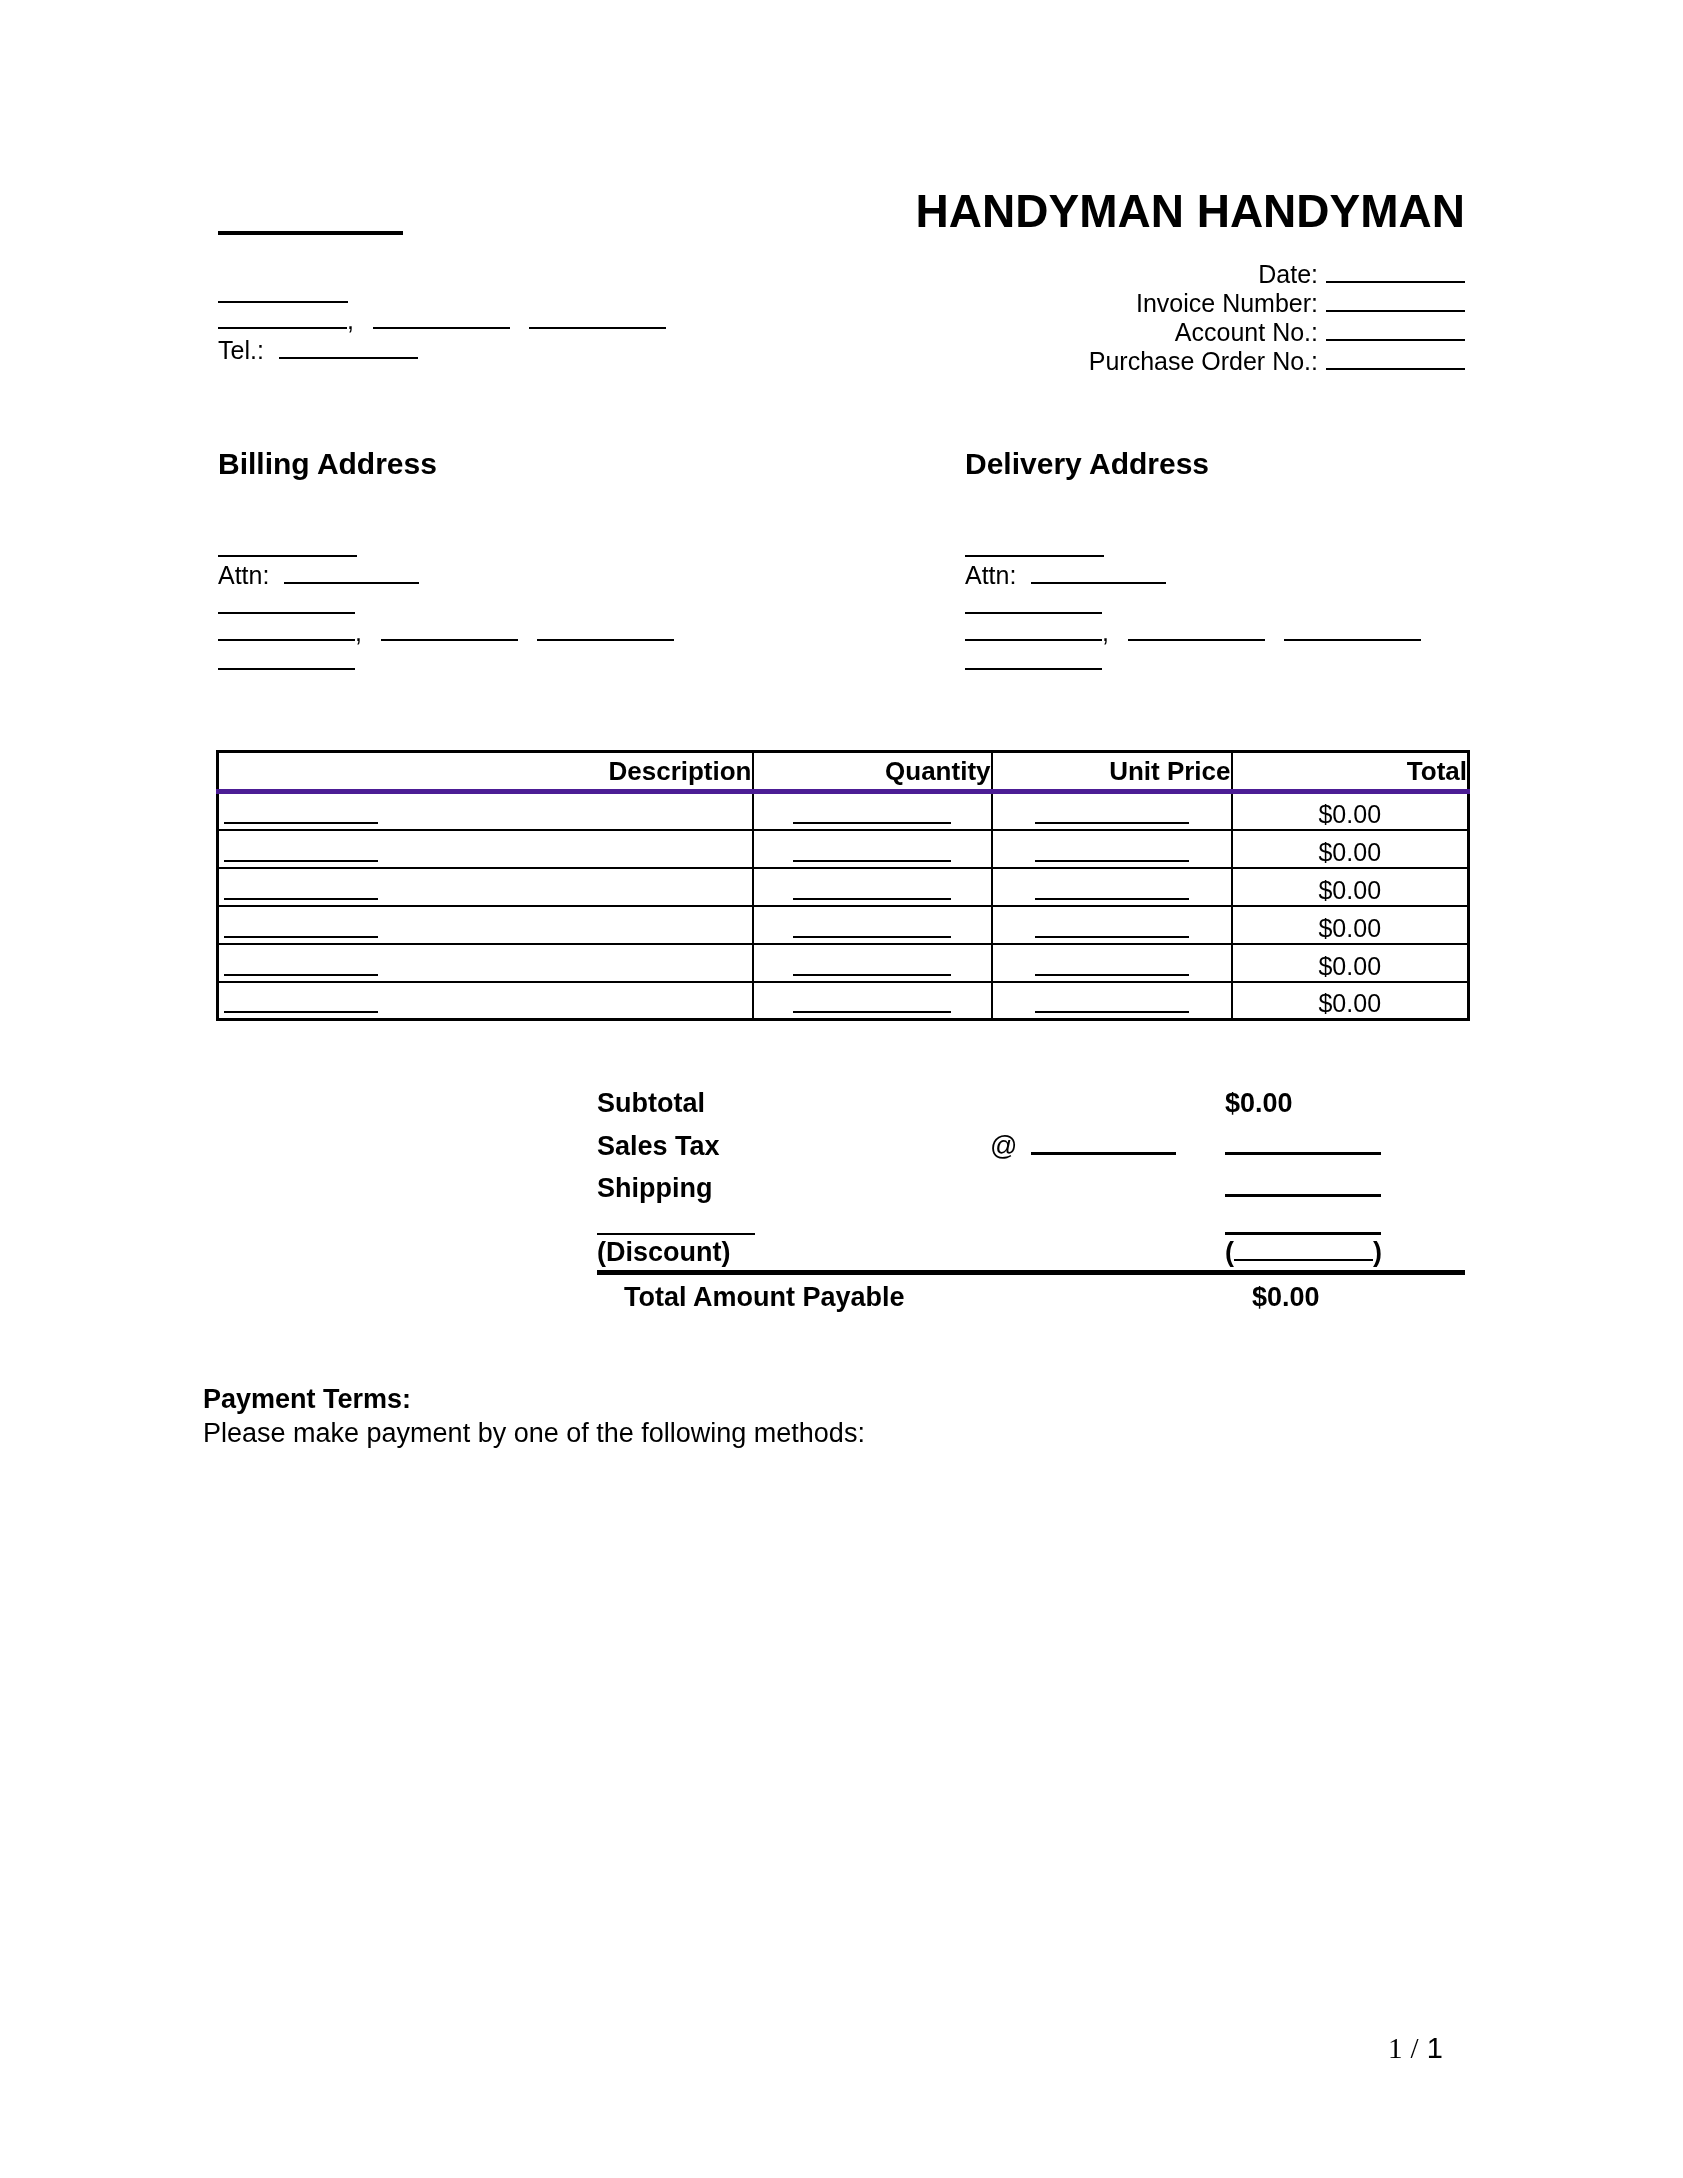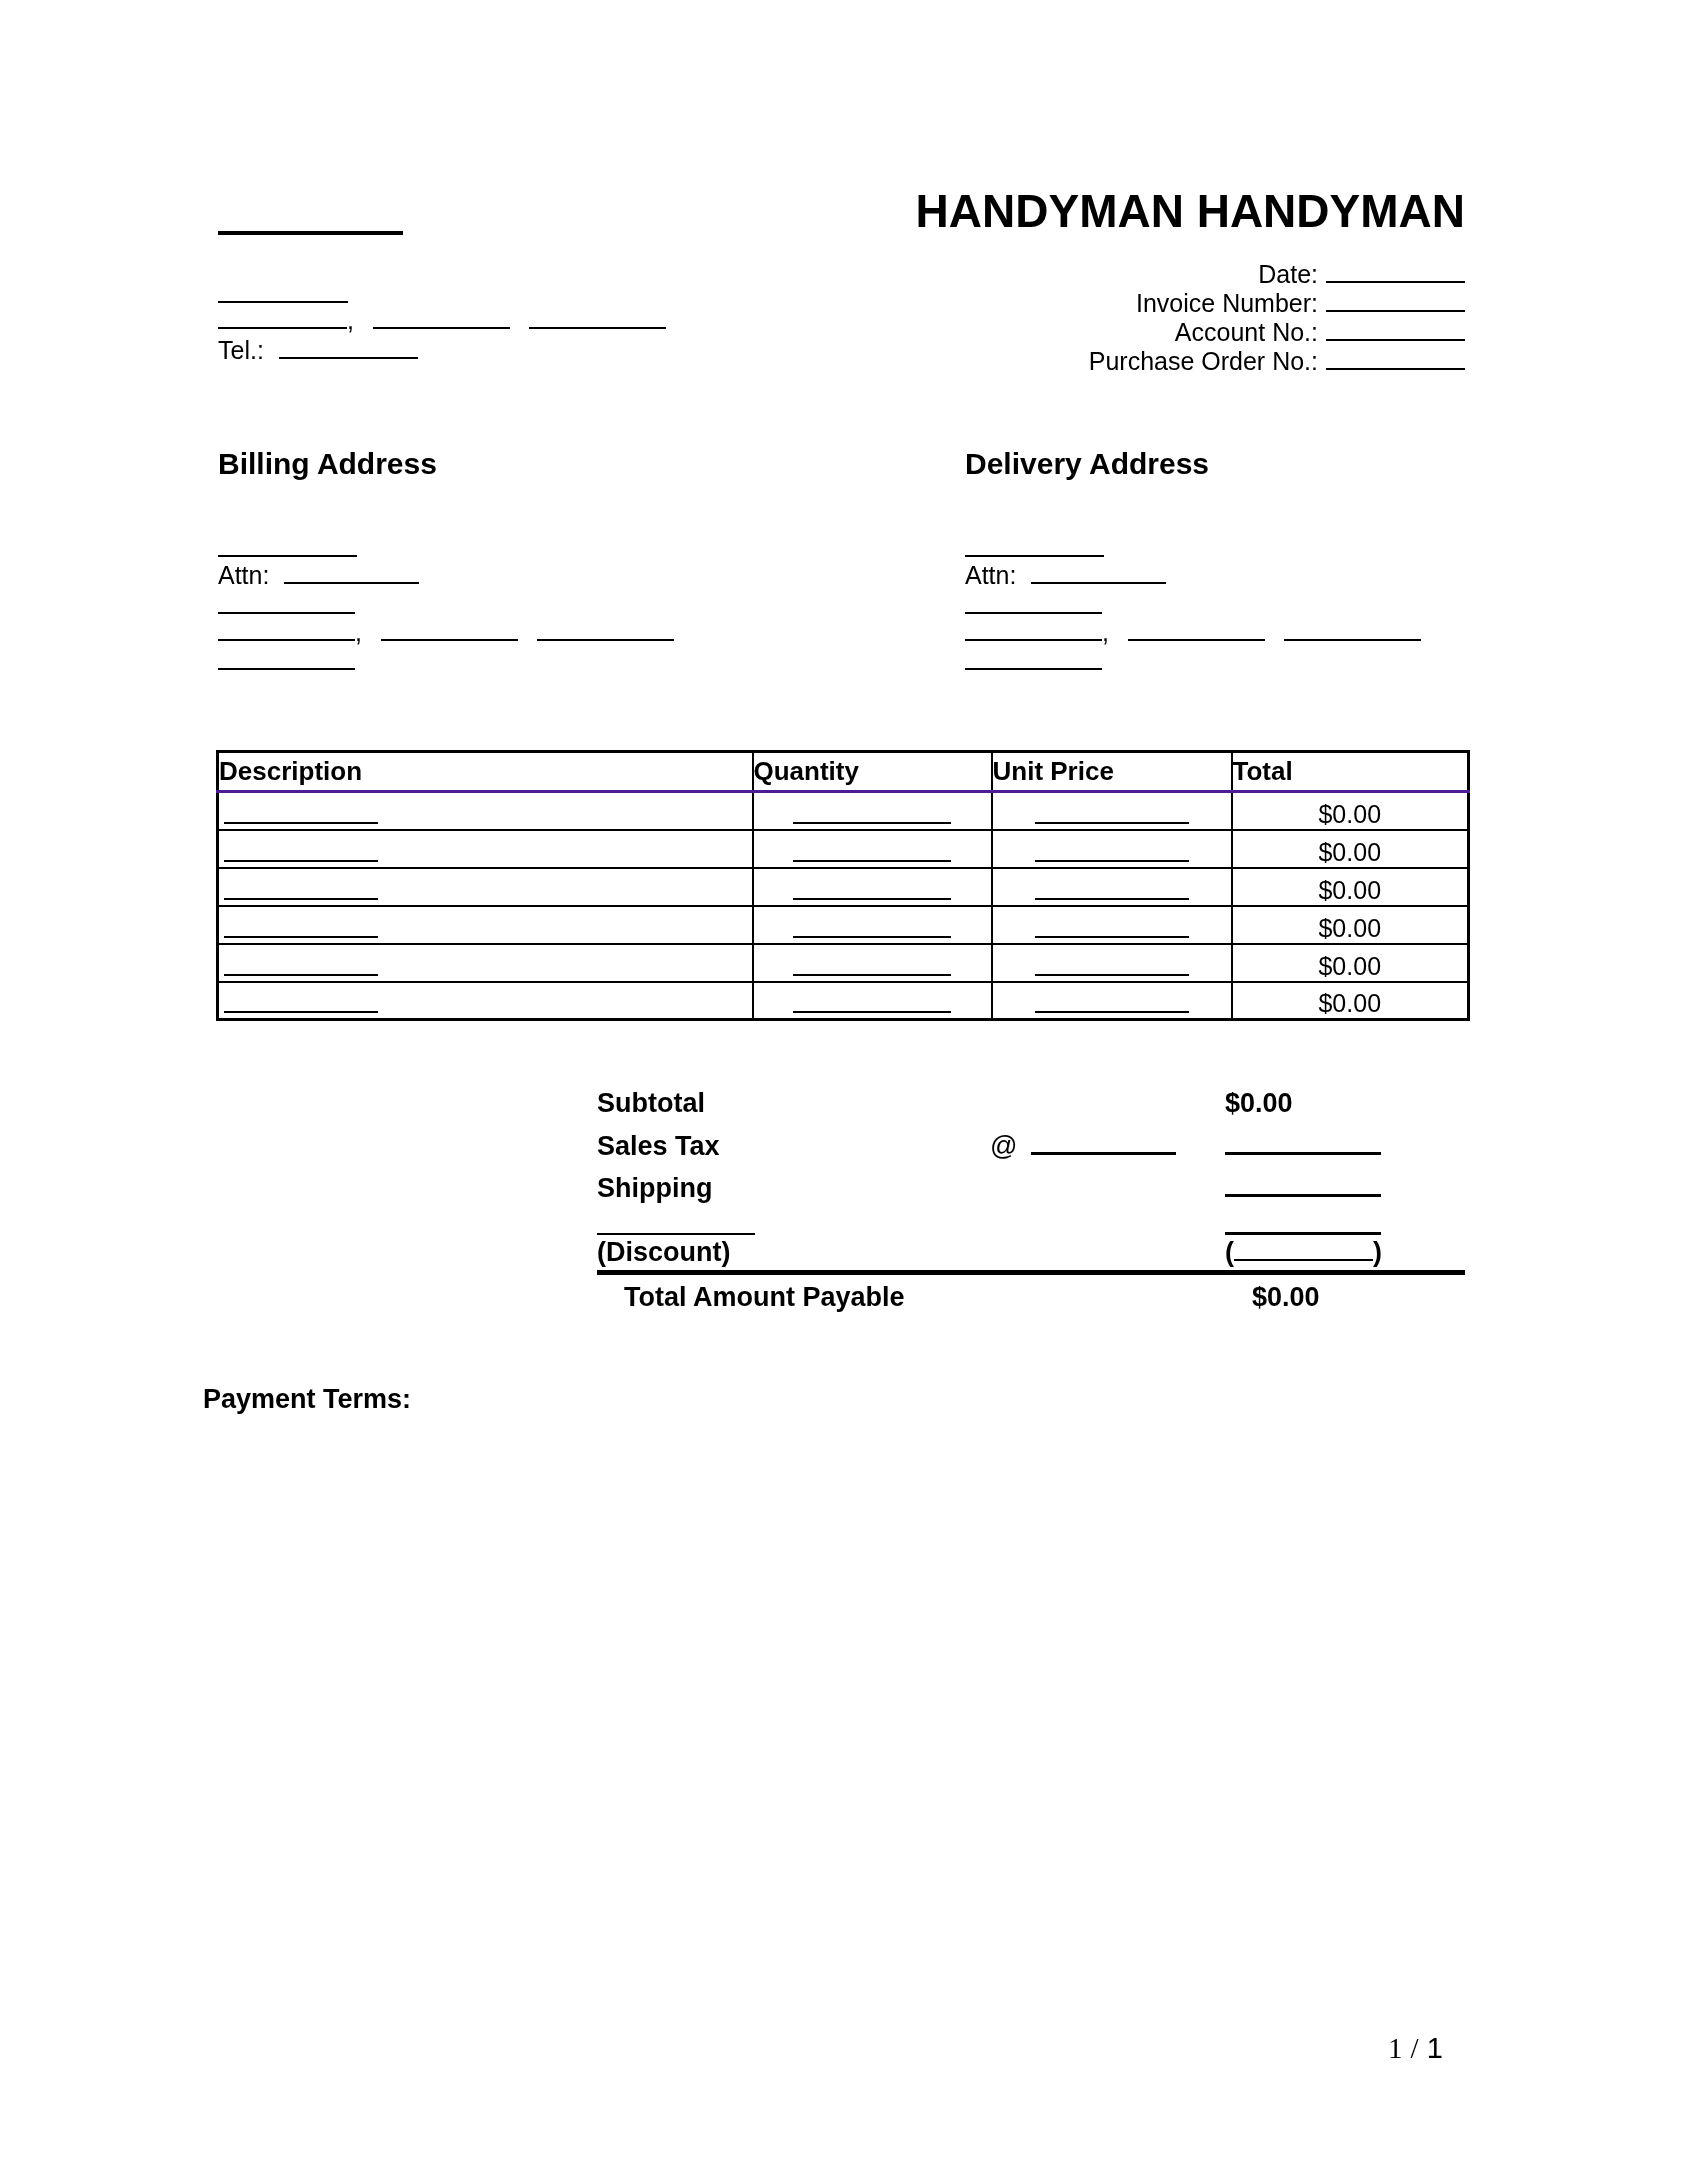--- a/index.html
+++ b/index.html
@@ -43,21 +43,21 @@
 
   
   table.items {
     position:absolute; left:216px; top:750px; width:1249px;
     border-collapse:collapse; table-layout:fixed;
     border:3px solid #000;
   }
   table.items th, table.items td { border:2px solid #000; }
   table.items thead th {
     height:40px; font-size:26px; font-weight:bold;
-    text-align:left; vertical-align:middle; border-bottom:3px solid #4c1d95;
+    text-align:right; vertical-align:middle; border-bottom:5px solid #4c1d95;
   }
   table.items tbody td { height:38px; vertical-align:bottom; }
   .cell-blank { display:block; height:0; border-bottom:2px solid #000; margin:0 auto 5px auto; }
   .cell-blank.desc { width:154px; margin:0 0 5px 5px; }
   .cell-blank.qty { width:158px; }
   .cell-blank.price { width:154px; }
   td.total-cell { vertical-align:middle; text-align:center; font-size:25px; }
 
   
   .trow { position:absolute; left:597px; width:868px; height:36px; font-size:27px; line-height:32px; white-space:nowrap; }
@@ -290,20 +290,21 @@
   </div>
 
   <div class="rule-thick"></div>
 
   <div class="trow" style="top:1281px;margin-left:27px;">
     <span class="tlabel">Total Amount Payable</span>
     <span class="tamount">$0.00</span>
   </div>
 
   <div class="pt-heading">Payment Terms:</div>
+  <div class="pt-text">Please make payment by one of the following methods:</div>
 
   <div class="footer">
     <span class="serif">1</span>
     <span class="serif">/</span>
     <span>1</span>
   </div>
 
 </div>
 
 

